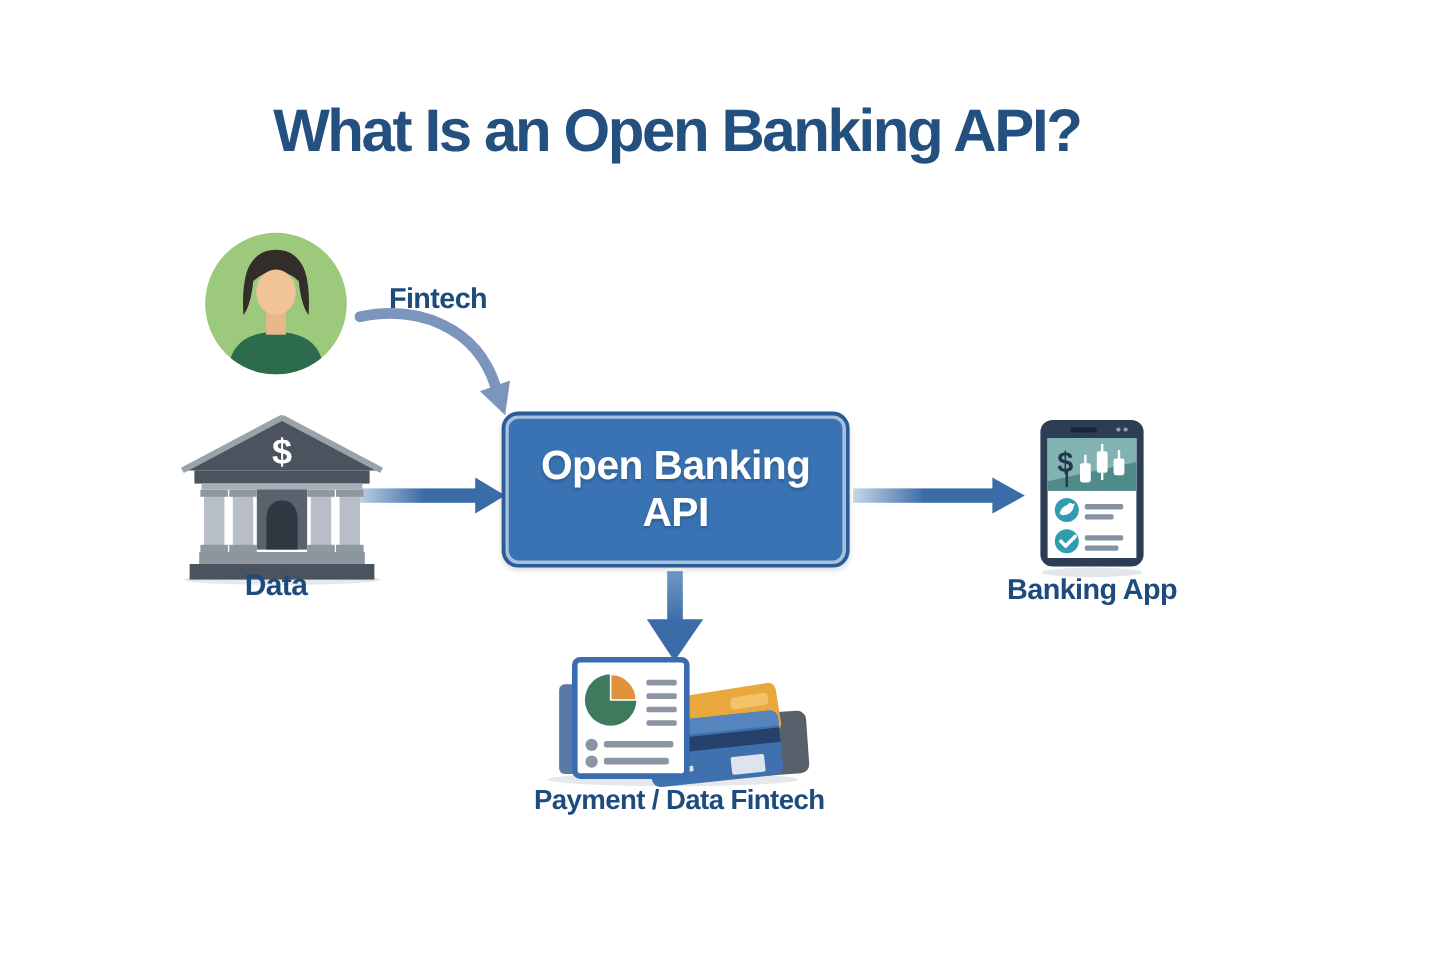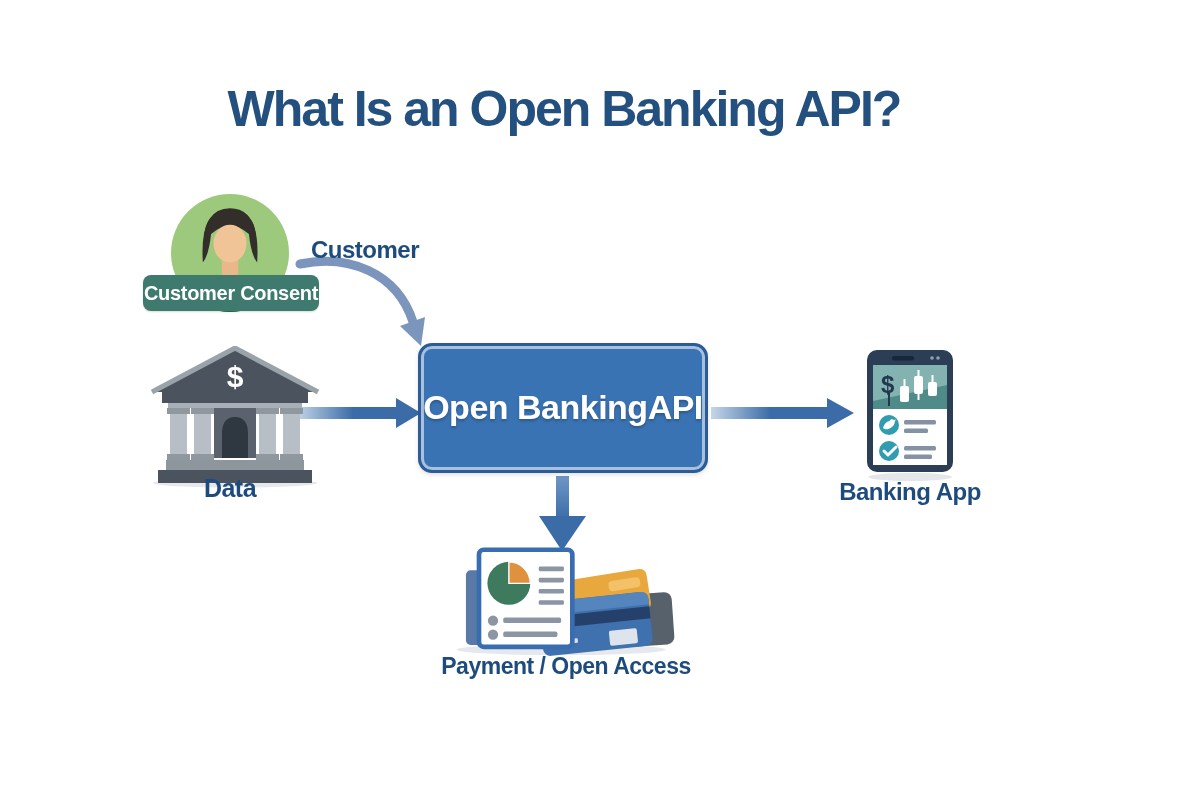--- a/index.html
+++ b/index.html
@@ -28,21 +28,21 @@
   .customer-label{
     position:absolute;left:143px;top:275px;width:176px;height:36px;
     background:#3e7b6e;border-radius:8px;color:#ffffff;font-size:20px;
     font-weight:700;display:flex;align-items:center;justify-content:center;
     z-index:3;letter-spacing:-0.3px;box-shadow:0 1px 2px rgba(0,0,0,0.15);
   }
   .api-box{
     position:absolute;left:418px;top:343px;width:290px;height:130px;
     background:#3a73b4;border:3px solid #2b5c97;border-radius:14px;
     box-shadow:inset 0 0 0 3px rgba(255,255,255,0.55),0 2px 4px rgba(0,0,0,0.12);
-    display:flex;flex-direction:row;align-items:center;justify-content:center;
+    display:flex;flex-direction:column;align-items:center;justify-content:center;
     z-index:2;box-sizing:border-box;
   }
   .api-box span{
     display:block;color:#ffffff;font-size:34px;font-weight:700;line-height:1.15;
     text-shadow:0 2px 3px rgba(0,0,0,0.25);letter-spacing:-0.5px;
   }
 </style>
 </head>
 <body>
 
@@ -89,25 +89,22 @@
 
   <div class="avatar">
     <svg width="118" height="118" viewBox="0 0 100 100">
       <path d="M16,100 Q17,70 50,70 Q83,70 84,100 Z" fill="#2d6b4e"></path>
       <rect x="43" y="56" width="14" height="16" fill="#e8b88a"></rect>
       <path d="M27,58 Q24,12 50,12 Q76,12 73,58 Q68,52 66,34 Q58,27 50,27 Q42,27 34,34 Q32,52 27,58 Z" fill="#332e29"></path>
       <ellipse cx="50" cy="42" rx="14" ry="16" fill="#f1c498"></ellipse>
       <path d="M28,44 Q26,14 50,14 Q74,14 72,44 Q70,28 62,25 Q50,21 38,25 Q30,28 28,44 Z" fill="#332e29"></path>
     </svg>
   </div>
-  <div class="customer-label">
-    <span>Customer Consent</span>
-  </div>
-
-  <div class="node-label consent-label">Customer</div>
+
+  <div class="node-label consent-label">Fintech</div>
 
   <svg class="icon-layer" style="left:150px;top:346px" width="170" height="142" viewBox="0 0 170 142">
     <ellipse cx="85" cy="137" rx="82" ry="4.5" fill="#e6e8eb"></ellipse>
     <rect x="64" y="60" width="42" height="52" fill="#5a636d"></rect>
     <path d="M72,112 V88 Q72,71 85,71 Q98,71 98,88 V112 Z" fill="#2f3740"></path>
     <rect x="20" y="66" width="17" height="44" fill="#b8bec5"></rect>
     <rect x="17" y="62" width="23" height="6" fill="#8f979f"></rect>
     <rect x="17" y="108" width="23" height="6" fill="#8f979f"></rect>
     <rect x="44" y="66" width="17" height="44" fill="#b8bec5"></rect>
     <rect x="41" y="62" width="23" height="6" fill="#8f979f"></rect>
@@ -192,15 +189,15 @@
       <rect x="94" y="22" width="27" height="5" rx="1.5" fill="#8b95a3"></rect>
       <rect x="94" y="34" width="27" height="5" rx="1.5" fill="#8b95a3"></rect>
       <rect x="94" y="46" width="27" height="5" rx="1.5" fill="#8b95a3"></rect>
       <rect x="94" y="58" width="27" height="5" rx="1.5" fill="#8b95a3"></rect>
       <circle cx="45" cy="80" r="5.5" fill="#8b95a3"></circle>
       <rect x="56" y="76.5" width="62" height="6" rx="2" fill="#8b95a3"></rect>
       <circle cx="45" cy="95" r="5.5" fill="#8b95a3"></circle>
       <rect x="56" y="91.5" width="58" height="6" rx="2" fill="#8b95a3"></rect>
     </g>
   </svg>
-  <div class="node-label payment-label">Payment / Open Access</div>
+  <div class="node-label payment-label">Payment / Data Fintech</div>
 
 </div>
 
 </body></html>

